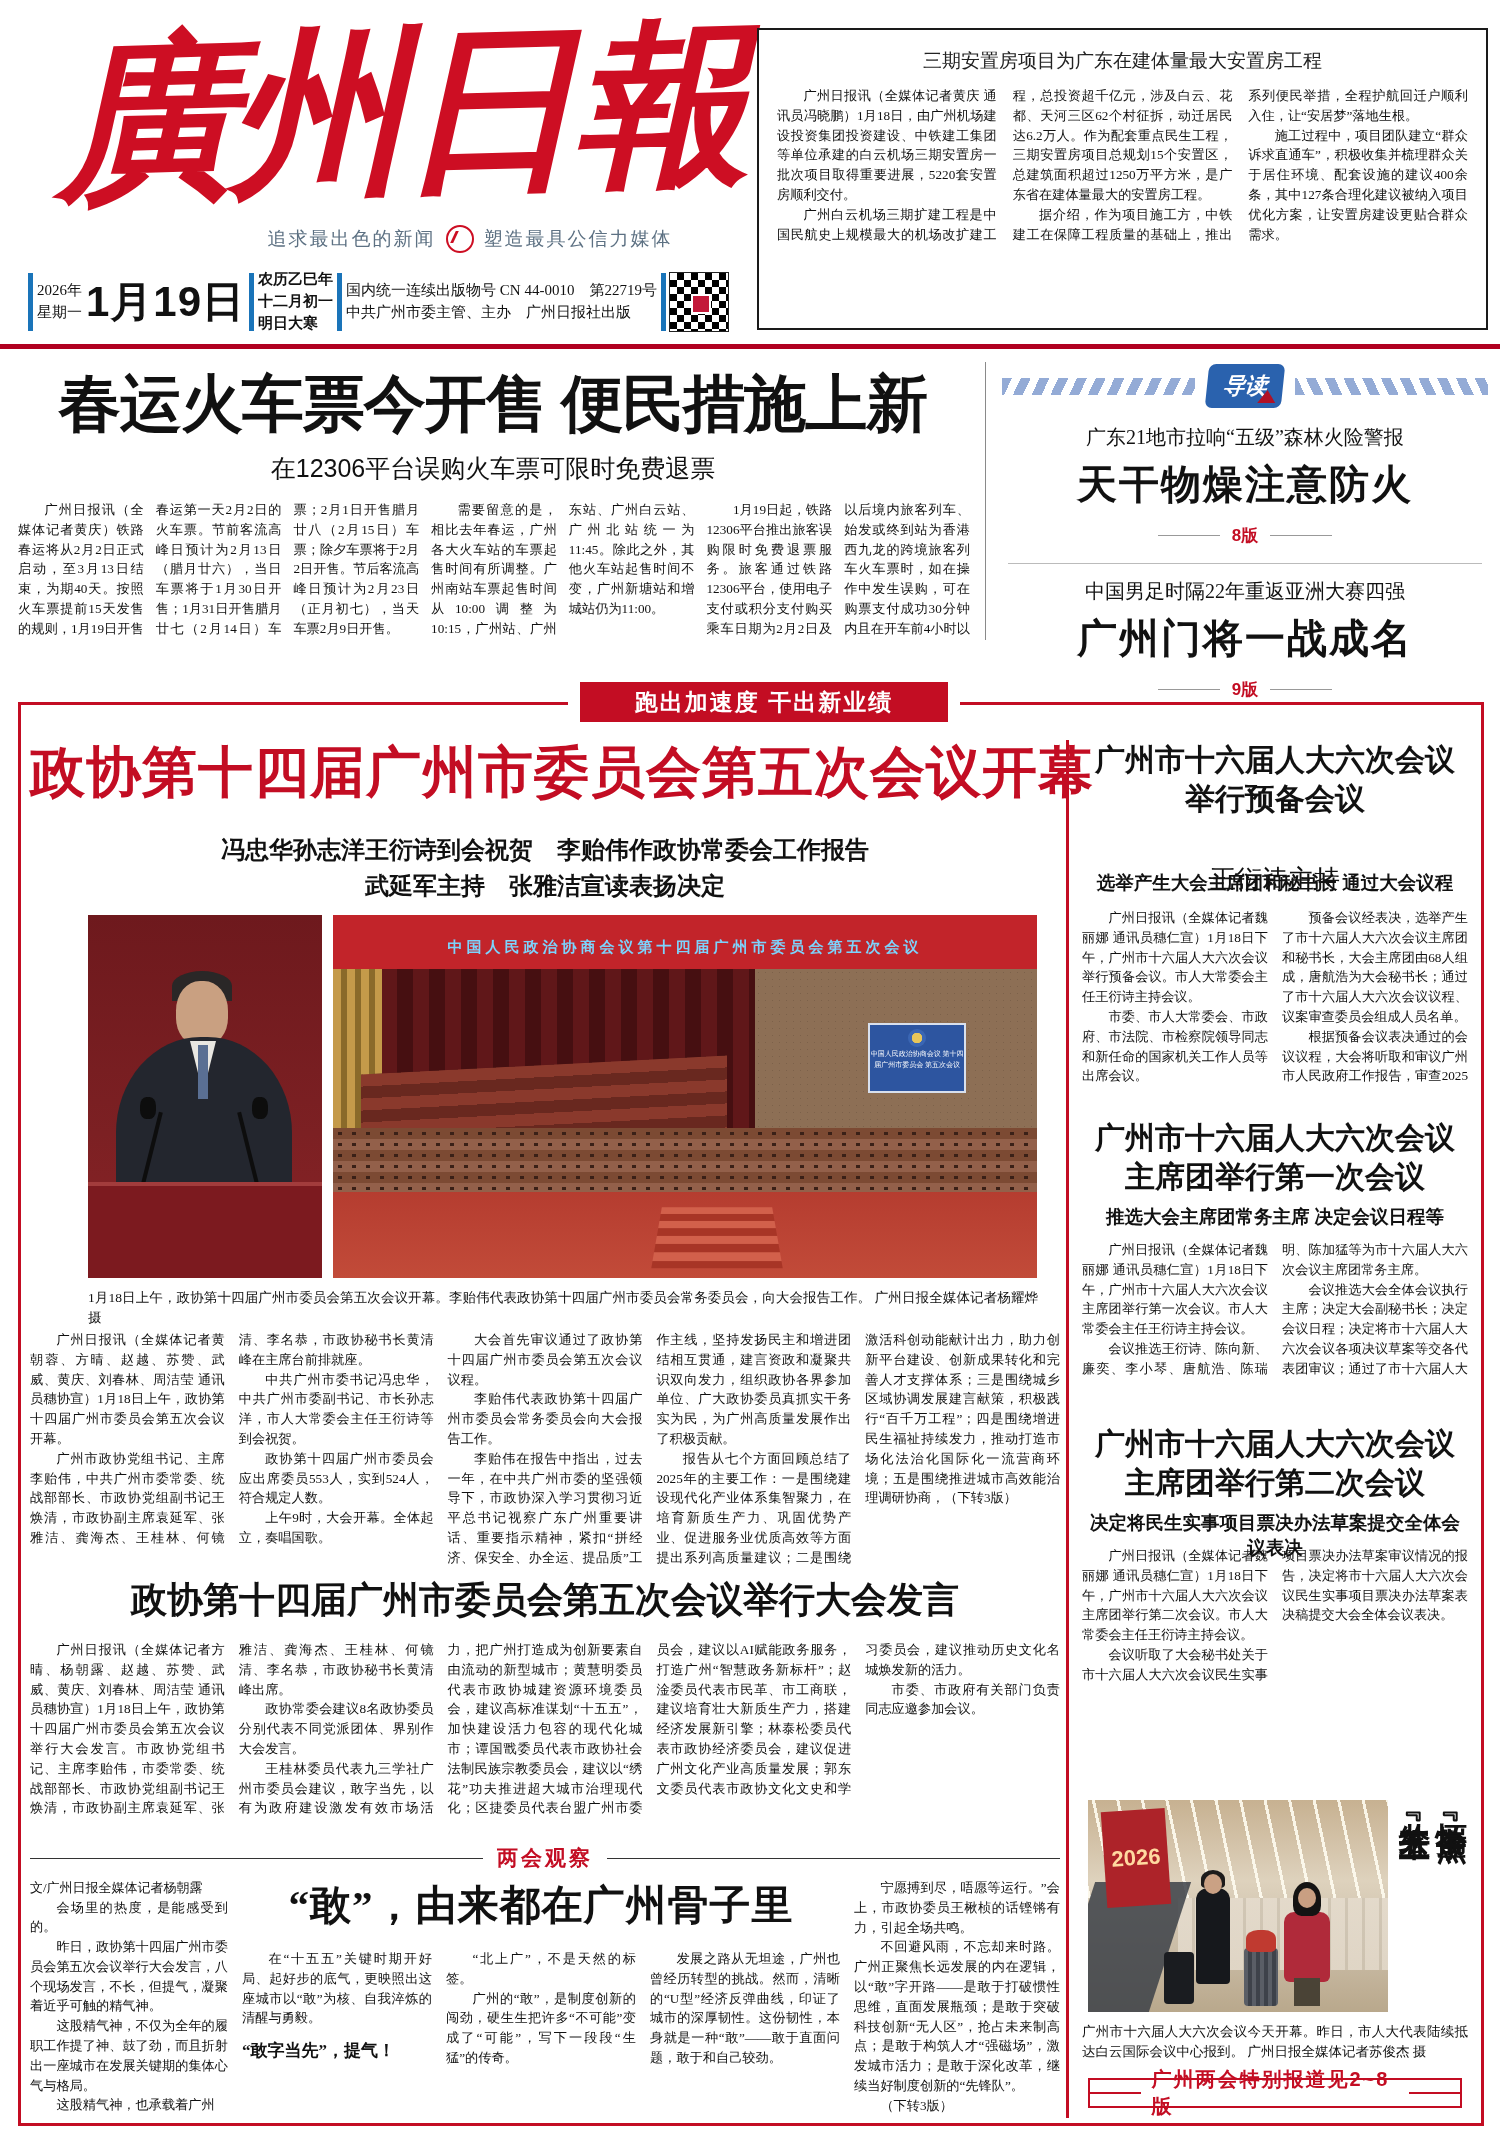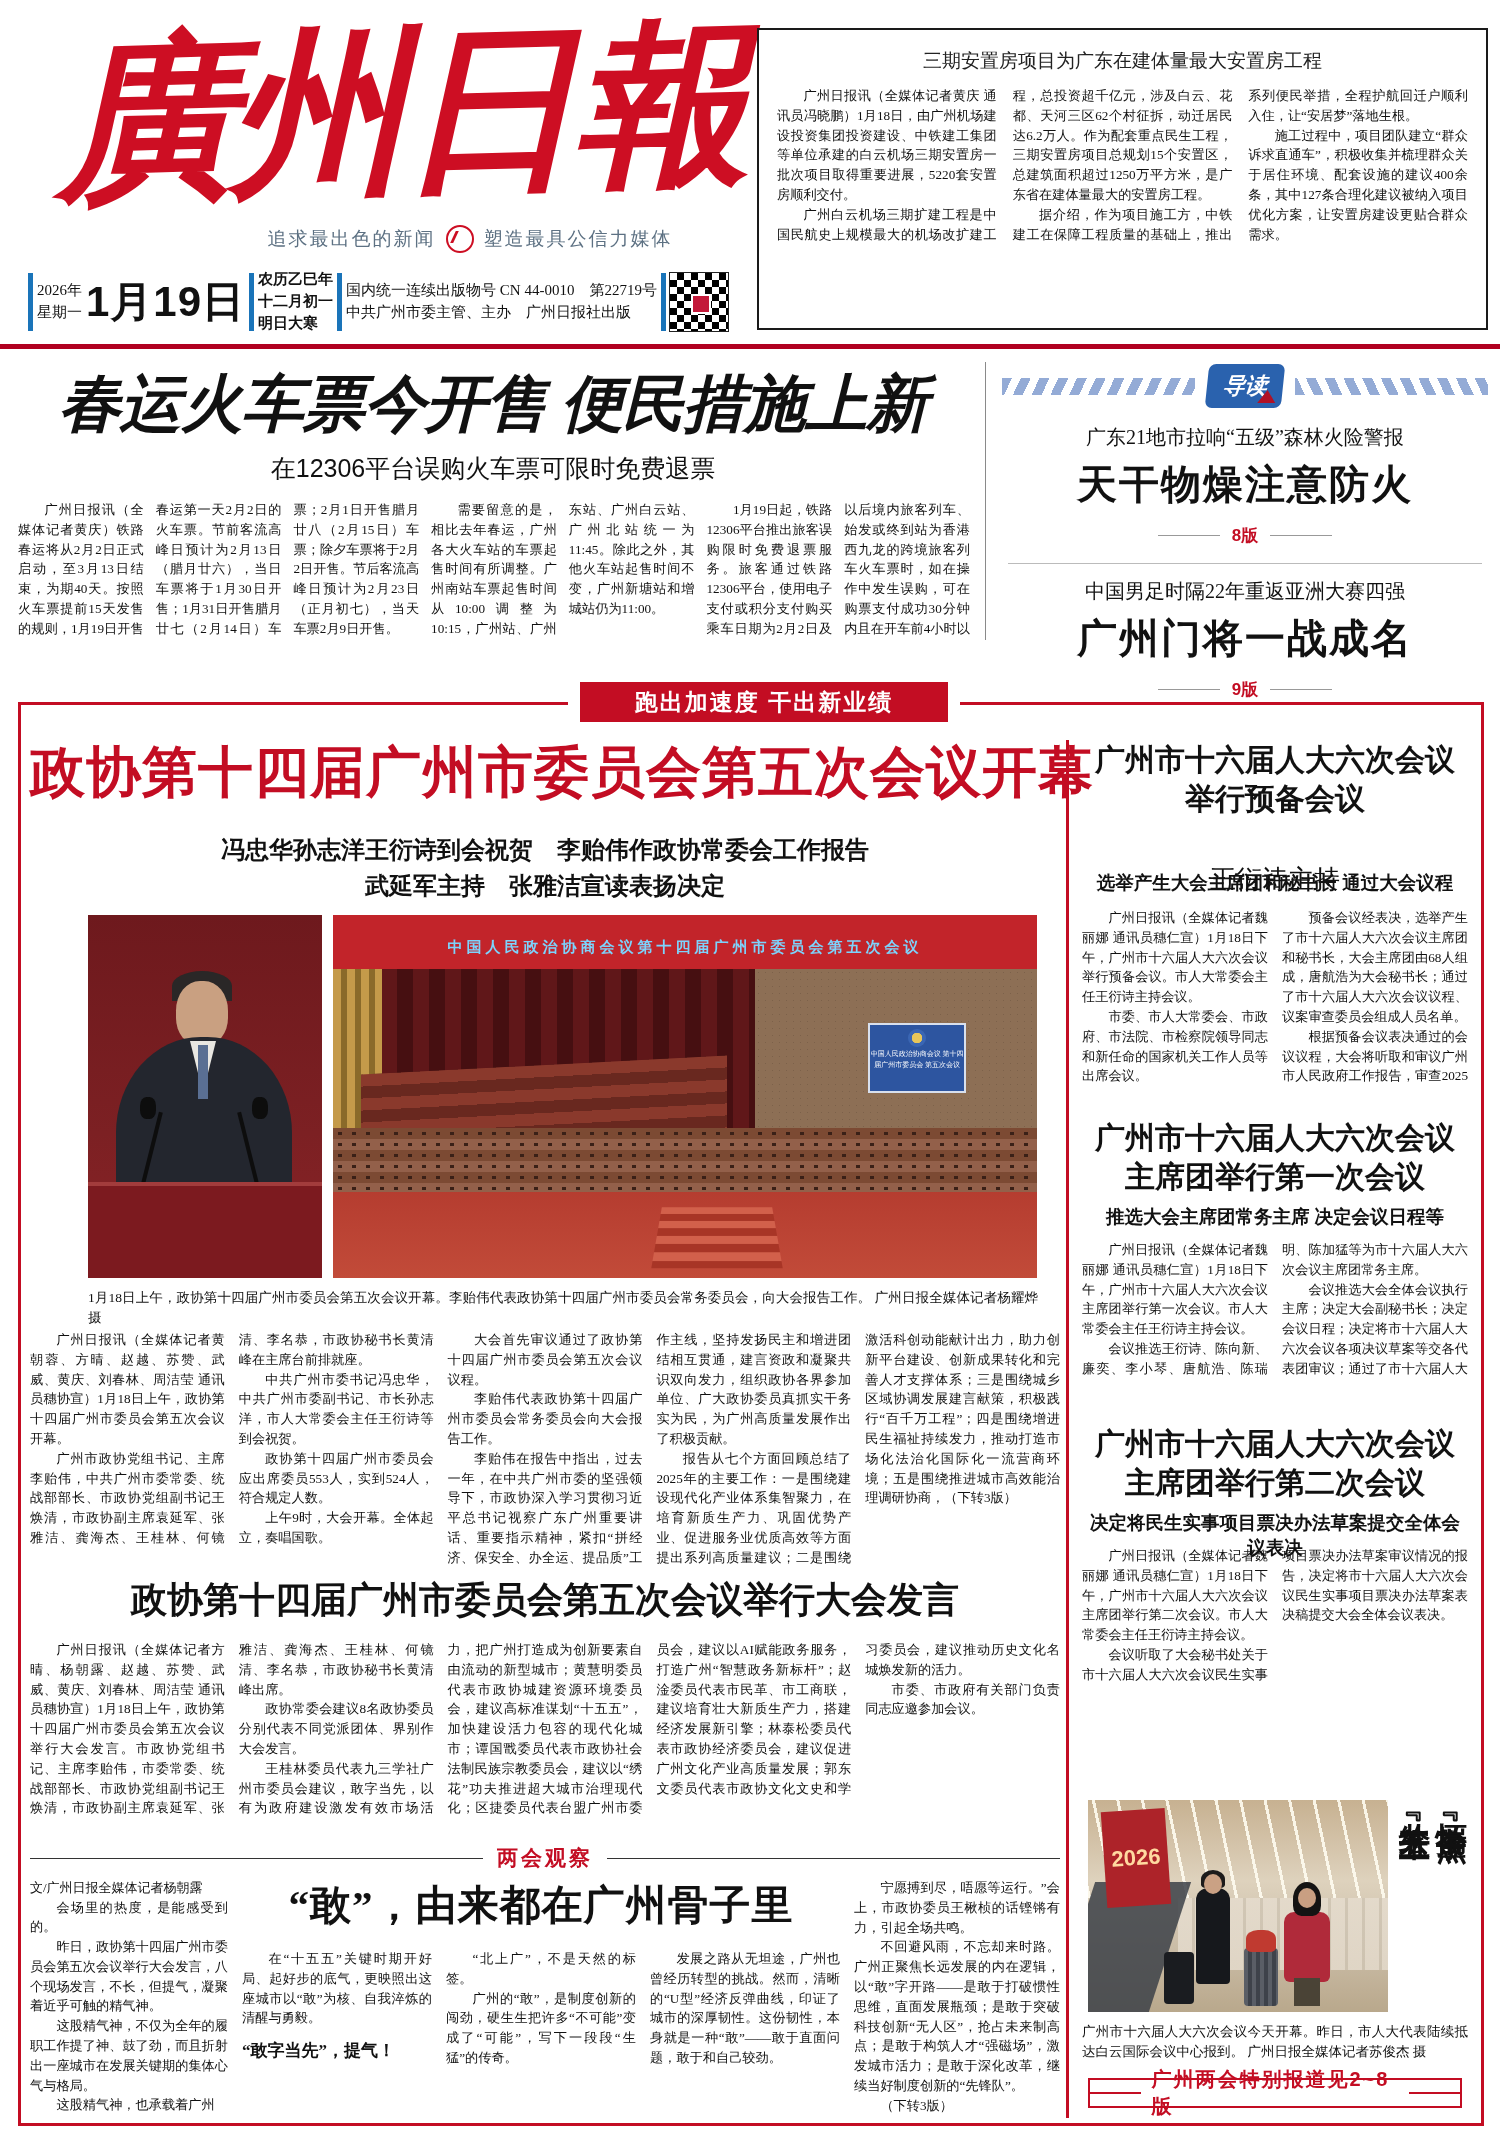--- a/index.html
+++ b/index.html
@@ -28,21 +28,21 @@
   .qr::after{content:"";position:absolute;left:21px;top:21px;width:16px;height:16px;background:#c3193a;border:2px solid #fff;}
   
   .topbox{left:757px;top:28px;width:731px;height:302px;border:2px solid #1a1a1a;box-sizing:border-box;padding:10px 18px;}
   .topbox h1{margin:4px 0 0;font-size:35px;text-align:center;letter-spacing:1px;}
   .topbox .sub{margin-top:8px;font-size:19px;text-align:center;color:#222;}
   .topbox .body{margin-top:12px;height:160px;columns:3;column-gap:16px;}
   
   .redrule{left:0;top:344px;width:1500px;height:5px;background:#b00020;}
   
   .lead-h{left:12px;top:362px;width:962px;font-size:62px;font-weight:bold;letter-spacing:-1px;
-          white-space:nowrap;text-align:center;font-style:italic;}
+          white-space:nowrap;text-align:center;}
   .lead-sub{left:12px;top:452px;width:962px;font-size:25px;text-align:center;}
   .lead-body{left:18px;top:500px;width:952px;height:148px;columns:7;column-gap:12px;}
   .vdivider{left:985px;top:362px;width:1px;height:278px;background:#8a8a8a;}
   
   .daodu{left:1002px;top:362px;width:486px;}
   .dd-badgerow{display:flex;align-items:center;gap:12px;height:48px;}
   .hatch{flex:1;height:17px;}
   .hatch.l{background:repeating-linear-gradient(115deg,#94abd6 0 9px,#fff 9px 17px);}
   .hatch.r{background:repeating-linear-gradient(65deg,#94abd6 0 9px,#fff 9px 17px);}
   .dd-badge{width:76px;height:44px;background:#2a62ae;border-radius:7px;transform:skewX(-6deg);

